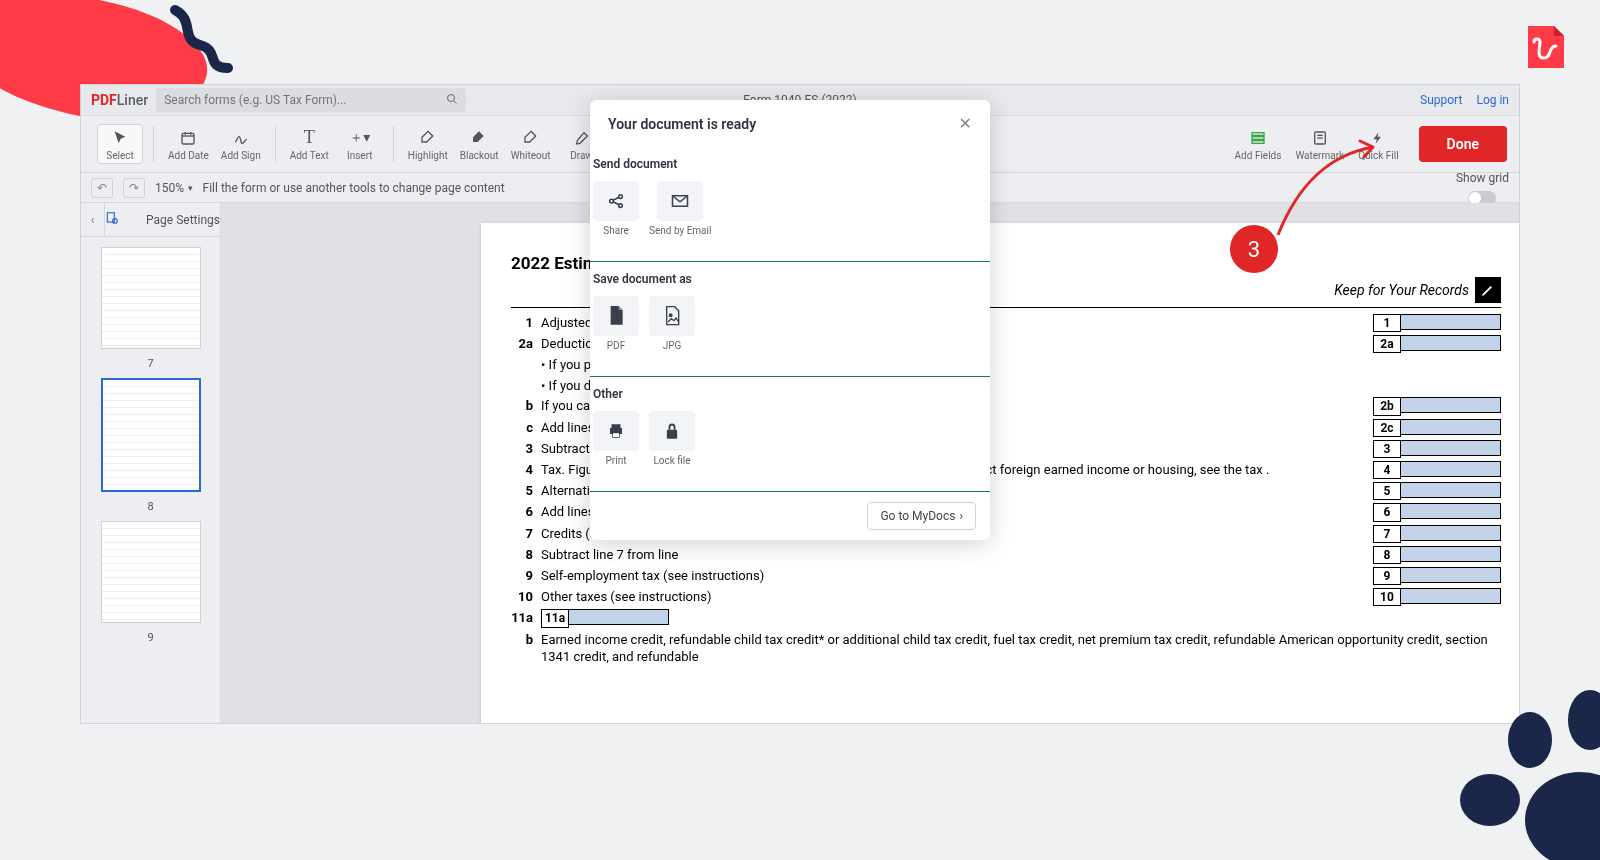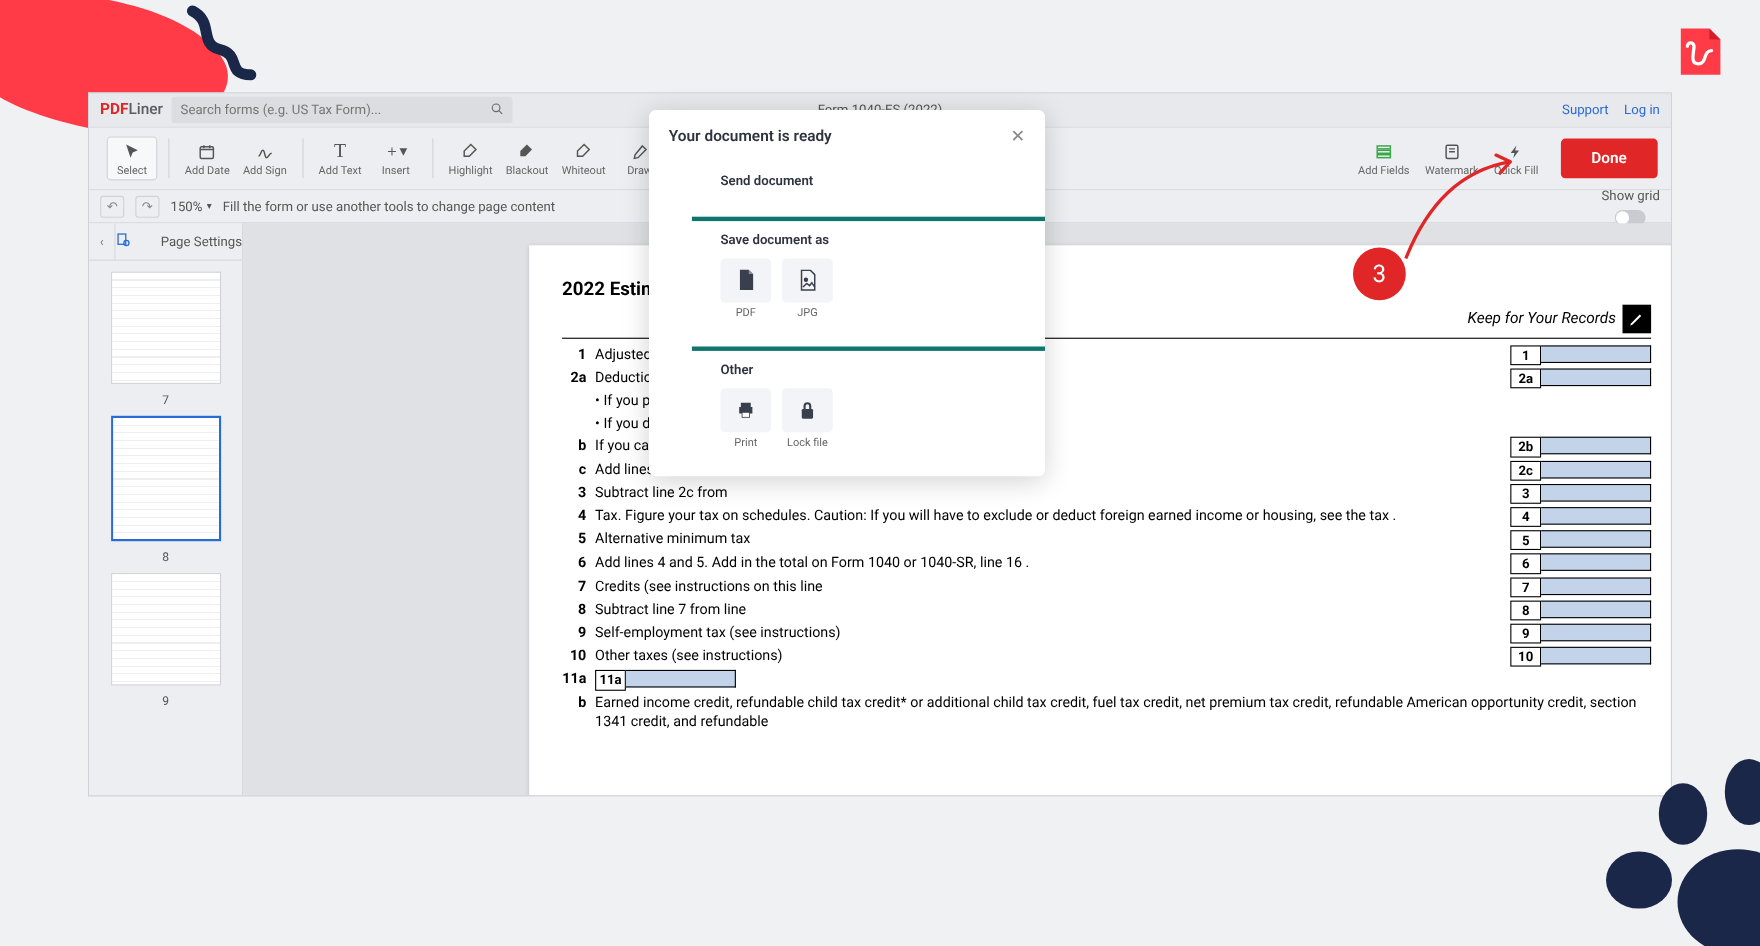--- a/index.html
+++ b/index.html
@@ -57,25 +57,25 @@
 .pen-ic { width:26px; height:26px; background:#000; display:inline-flex; align-items:center; justify-content:center; }
 .pen-ic svg { fill:#fff; }
 .form-row { display:flex; font-size:13px; line-height:1.35; color:#000; }
 .form-row .ln { width:30px; text-align:right; padding-right:8px; font-weight:700; }
 .form-row .tx { flex:1; }
 .form-row .rn { width:28px; border:1px solid #000; text-align:center; font-weight:700; font-size:12px; background:#fff; }
 .form-row .fld { width:100px; height:16px; background:#c3d4ea; border:1px solid #000; border-left:none; }
 .form-gap { height:3px; }
 
 
-.modal { position:absolute; left:590px; top:100px; width:360px; background:#fff; border-radius:6px; box-shadow:0 4px 24px rgba(0,0,0,0.18); z-index:50; }
+.modal { position:absolute; left:590px; top:100px; width:400px; background:#fff; border-radius:6px; box-shadow:0 4px 24px rgba(0,0,0,0.18); z-index:50; }
 .modal-head { display:flex; align-items:center; justify-content:space-between; padding:14px 18px; }
 .modal-head .mt { font-size:14px; font-weight:600; color:#2e3340; }
 .modal-head .mx { color:#888; cursor:pointer; font-size:16px; }
-.modal-sec { padding: 10px 26px 16px; border-bottom:4px solid #0f766e;margin-left:39px; }
+.modal-sec { padding: 10px 3px 16px; border-bottom:1px solid #0f766e; }
 .modal-sec:last-of-type { border-bottom:none; }
 .modal-sec .st { font-size:12px; font-weight:600; color:#2e3340; margin-bottom:10px; }
 .action-row { display:flex; gap:10px; }
 .act-btn { display:flex; flex-direction:column; align-items:center; cursor:pointer; }
 .act-btn .ab { width:46px; height:40px; background:#f3f4f7; border-radius:4px; display:flex; align-items:center; justify-content:center; color:#3a3f4d; font-size:18px; }
 .act-btn .al { font-size:10px; color:#666; margin-top:4px; text-align:center; line-height:1.1; min-height:20px; }
 .modal-foot { padding:10px 14px; display:flex; justify-content:flex-end; }
 .gomydocs { border:1px solid #d0d2d6; background:#fff; border-radius:4px; padding:6px 12px; font-size:12px; color:#444; cursor:pointer; display:flex; align-items:center; gap:4px; }
 
 
@@ -414,20 +414,43 @@
 
 </div>
 
 <div class="modal">
   <div class="modal-head">
     <span class="mt">Your document is ready</span>
     <span class="mx">✕</span>
   </div>
   <div class="modal-sec">
     <div class="st">Send document</div>
+    <div class="action-row">
+      <div class="act-btn">
+        <div class="ab">
+            <svg width="18" height="18" viewBox="0 0 24 24" fill="none" stroke="currentColor" stroke-width="2">
+              <circle cx="6" cy="12" r="2.5"></circle>
+              <circle cx="18" cy="6" r="2.5"></circle>
+              <circle cx="18" cy="18" r="2.5"></circle>
+              <line x1="8" y1="11" x2="16" y2="7"></line>
+              <line x1="8" y1="13" x2="16" y2="17"></line>
+            </svg>
+          </div>
+        <div class="al">Share</div>
+      </div>
+      <div class="act-btn">
+        <div class="ab">
+            <svg width="18" height="14" viewBox="0 0 24 18" fill="currentColor">
+              <path d="M2 2h20v14H2z" fill="none" stroke="currentColor" stroke-width="2"></path>
+              <path d="M2 2l10 8 10-8" fill="none" stroke="currentColor" stroke-width="2"></path>
+            </svg>
+          </div>
+        <div class="al">Send by Email</div>
+      </div>
+    </div>
   </div>
   <div class="modal-sec">
     <div class="st">Save document as</div>
     <div class="action-row">
       <div class="act-btn">
         <div class="ab">
             <svg width="16" height="20" viewBox="0 0 24 30" fill="currentColor">
               <path d="M4 0h12l6 6v22H4z"></path>
               <path d="M16 0v6h6" fill="#fff" opacity="0.4"></path>
             </svg>
@@ -462,20 +485,26 @@
         <div class="ab">
             <svg width="16" height="18" viewBox="0 0 24 28" fill="currentColor">
               <rect x="4" y="12" width="16" height="14" rx="2"></rect>
               <path d="M8 12V8a4 4 0 018 0v4" fill="none" stroke="currentColor" stroke-width="3"></path>
             </svg>
           </div>
         <div class="al">Lock file</div>
       </div>
     </div>
   </div>
+  <div class="modal-foot">
+    <button class="gomydocs">
+        <span>Go to MyDocs</span>
+        <span>›</span>
+      </button>
+  </div>
 </div>
 
 <svg class="arrow-anno" viewBox="0 0 120 110">
   <path d="M10,100 C30,50 60,20 105,12" stroke="#e02626" stroke-width="3" fill="none"></path>
   <path d="M105,12 L92,6 M105,12 L96,22" stroke="#e02626" stroke-width="3" fill="none" stroke-linecap="round"></path>
 </svg>
 <div class="step-badge">3</div>
 
 <svg class="deco2" viewBox="0 0 280 260">
   <ellipse cx="200" cy="200" rx="55" ry="48" fill="#1a2749"></ellipse>

